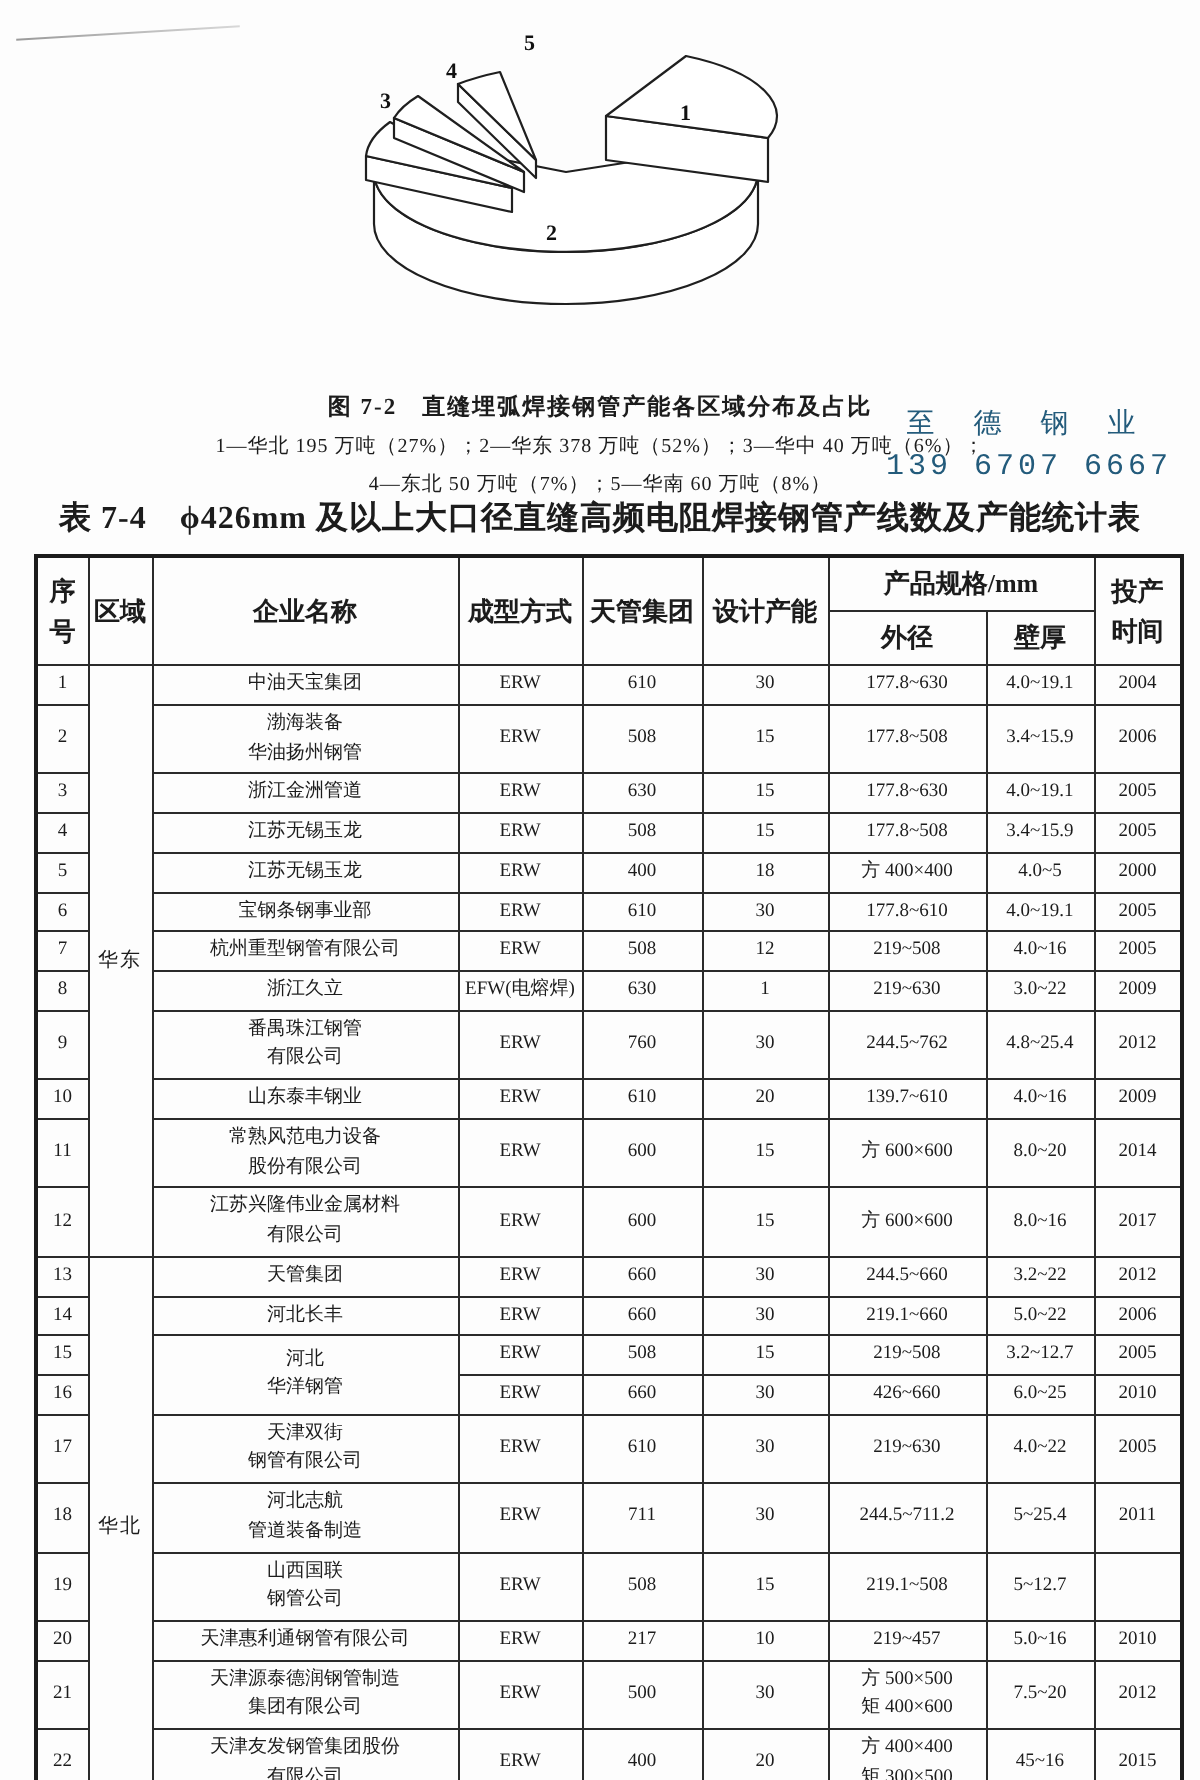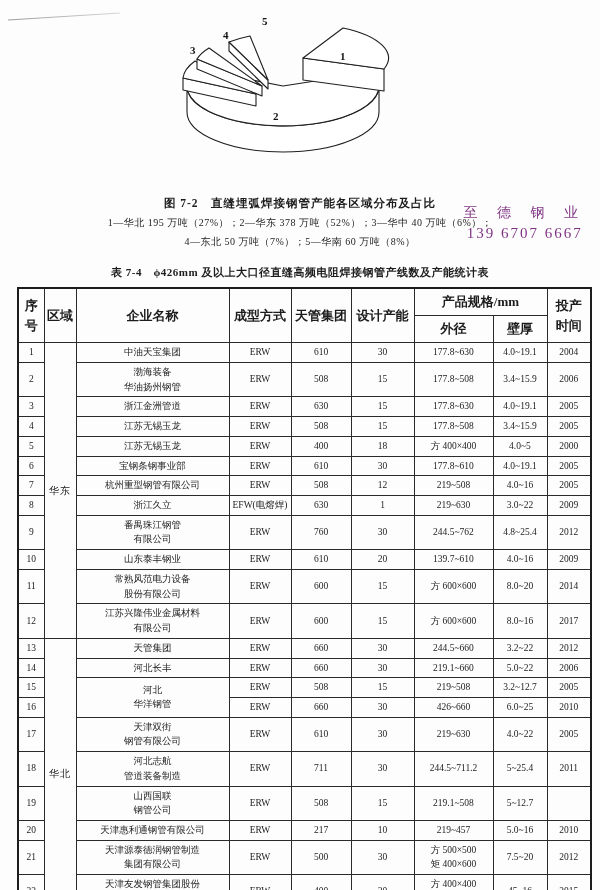--- a/index.html
+++ b/index.html
@@ -10,25 +10,25 @@
   .artifact-line{position:absolute;left:8px;top:16px;width:112px;height:1px;
     background:linear-gradient(90deg,#9a9a9a,#d8d8d8);transform:rotate(-3.5deg);}
   .figure-area{padding-top:12px;text-align:center;}
   .pie-svg{display:block;margin:0 auto;}
   .pie-svg path{fill:#ffffff;stroke:#1f1f1f;stroke-width:1.1;stroke-linejoin:round;}
   .pie-svg text{font-family:"Liberation Serif","DejaVu Serif",serif;font-size:11px;fill:#111;font-weight:bold;}
   .fig-caption{font-weight:bold;font-size:11.5px;margin-top:18px;letter-spacing:1px;}
   .legend-line{font-size:10px;margin-top:5px;letter-spacing:0.5px;}
   .watermark{
     position:absolute;top:203px;right:14px;text-align:center;line-height:1.45;
-    color:#701a75;opacity:0.9;user-select:none;
+    color:#0c4a6e;opacity:0.9;user-select:none;
   }
   .watermark .wm1{font-size:14px;letter-spacing:8px;}
-  .watermark .wm2{font-size:15px;letter-spacing:2px;font-family:Liberation Serif, serif;}
-  .table-title{font-weight:bold;font-size:11px;text-align:center;margin-top:16px;letter-spacing:0.5px;}
+  .watermark .wm2{font-size:15px;letter-spacing:2px;font-family:Liberation Mono, monospace;}
+  .table-title{font-weight:bold;font-size:16px;text-align:center;letter-spacing:0.5px;}
   table.main{
     border-collapse:collapse;margin:7px 10px 0 17px;width:573px;table-layout:fixed;
     font-size:9.5px;
   }
   table.main th,table.main td{
     border:1px solid #2a2a2a;text-align:center;vertical-align:middle;
     padding:2px 2px;line-height:1.55;overflow:hidden;
   }
   table.main{border:2px solid #1c1c1c;}
   table.main thead th{font-weight:bold;font-size:13px;padding:3px 1px;}

